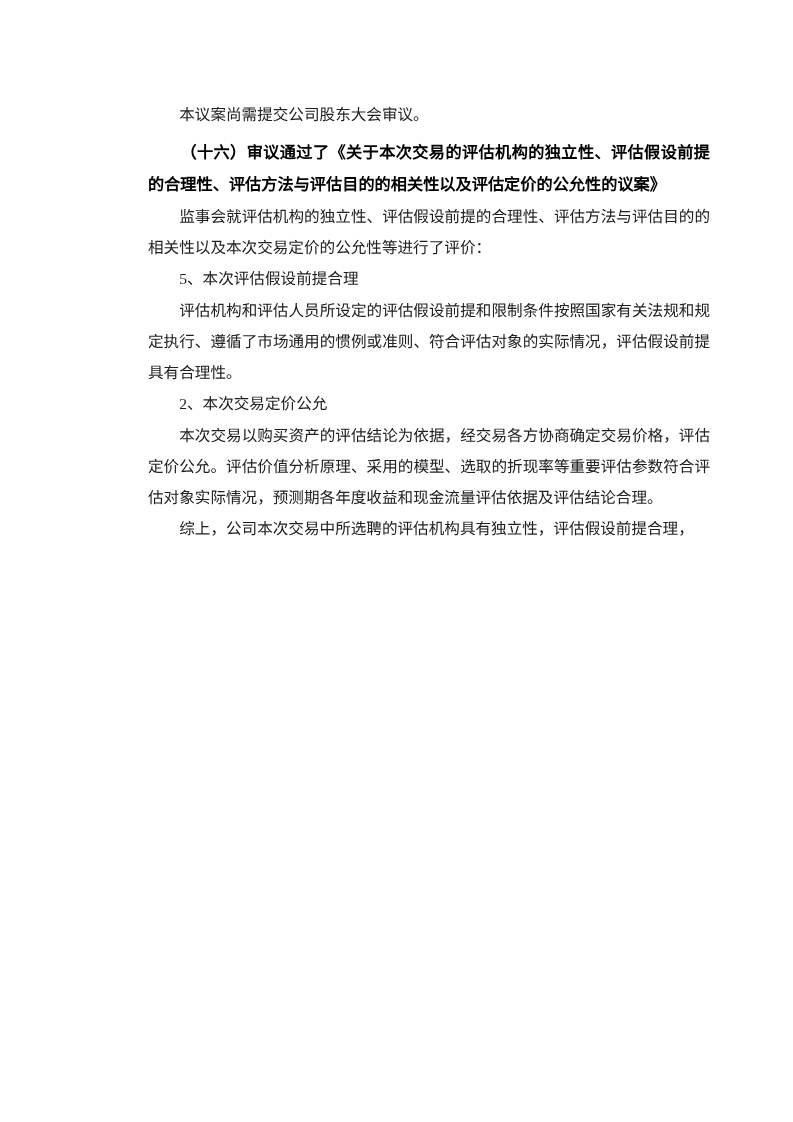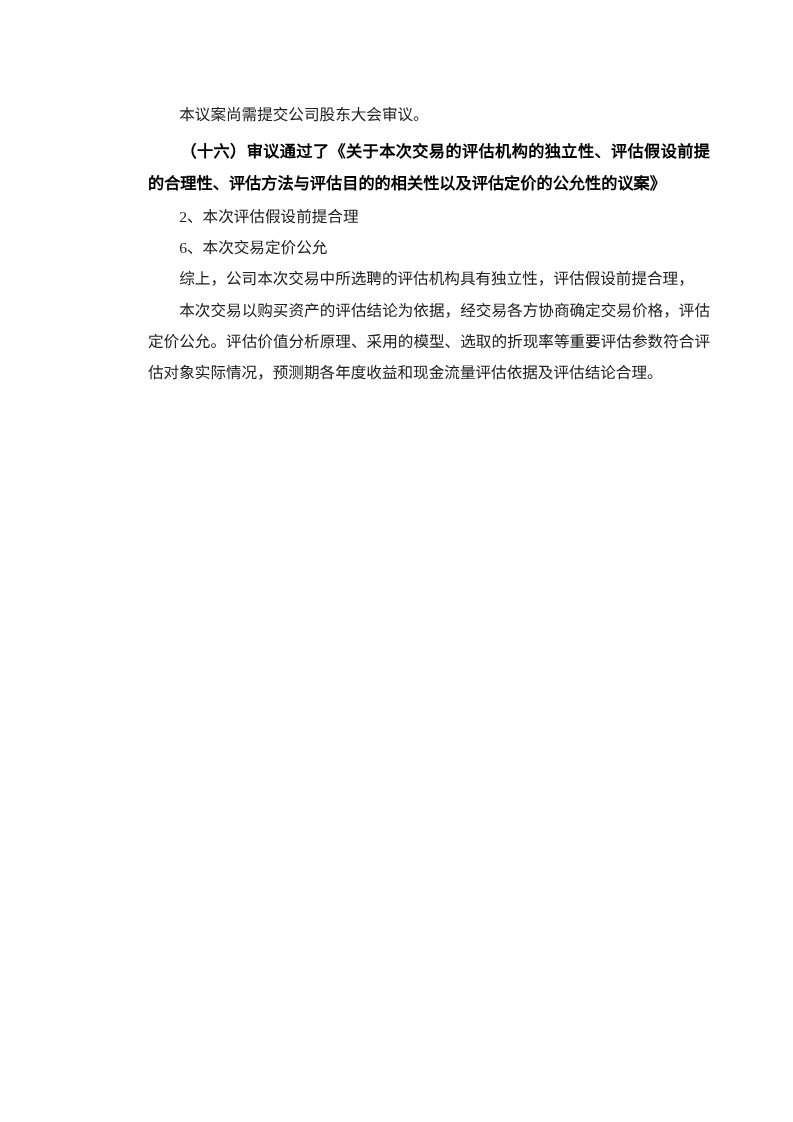--- a/index.html
+++ b/index.html
@@ -27,34 +27,36 @@
     padding: 0;
     font-family: "Liberation Serif", "DejaVu Serif", serif;
     font-size: 15.6px;
     line-height: 31.25px;
     color: #202020;
     text-align: justify;
     text-indent: 2em;
     letter-spacing: 0;
   }
   .para.heading {
-    font-family: Liberation Mono, monospace;
+    font-family: Liberation Serif, serif;
     font-weight: 700;
     font-size: 16.2px;
     line-height: 31.25px;
     color: #000000;
     margin-top: 8px;
   }
 </style>
 </head>
 <body>
 
 <div class="page" style="background: rgb(255, 255, 255);">
   <div class="content">
 
   <p class="para body">本议案尚需提交公司股东大会审议。</p>
       <p class="para heading">（十六）审议通过了《关于本次交易的评估机构的独立性、评估假设前提的合理性、评估方法与评估目的的相关性以及评估定价的公允性的议案》</p>
-      <p class="para body">2、本次评估假设前提合理</p>
-      <p class="para body">6、本次交易定价公允</p>
+      <p class="para body">监事会就评估机构的独立性、评估假设前提的合理性、评估方法与评估目的的相关性以及本次交易定价的公允性等进行了评价：</p>
+      <p class="para body">5、本次评估假设前提合理</p>
+      <p class="para body">评估机构和评估人员所设定的评估假设前提和限制条件按照国家有关法规和规定执行、遵循了市场通用的惯例或准则、符合评估对象的实际情况，评估假设前提具有合理性。</p>
+      <p class="para body">2、本次交易定价公允</p>
+      <p class="para body">本次交易以购买资产的评估结论为依据，经交易各方协商确定交易价格，评估定价公允。评估价值分析原理、采用的模型、选取的折现率等重要评估参数符合评估对象实际情况，预测期各年度收益和现金流量评估依据及评估结论合理。</p>
       <p class="para body">综上，公司本次交易中所选聘的评估机构具有独立性，评估假设前提合理，</p>
-      <p class="para body">本次交易以购买资产的评估结论为依据，经交易各方协商确定交易价格，评估定价公允。评估价值分析原理、采用的模型、选取的折现率等重要评估参数符合评估对象实际情况，预测期各年度收益和现金流量评估依据及评估结论合理。</p>
     </div>
 </div>
 
 </body></html>

